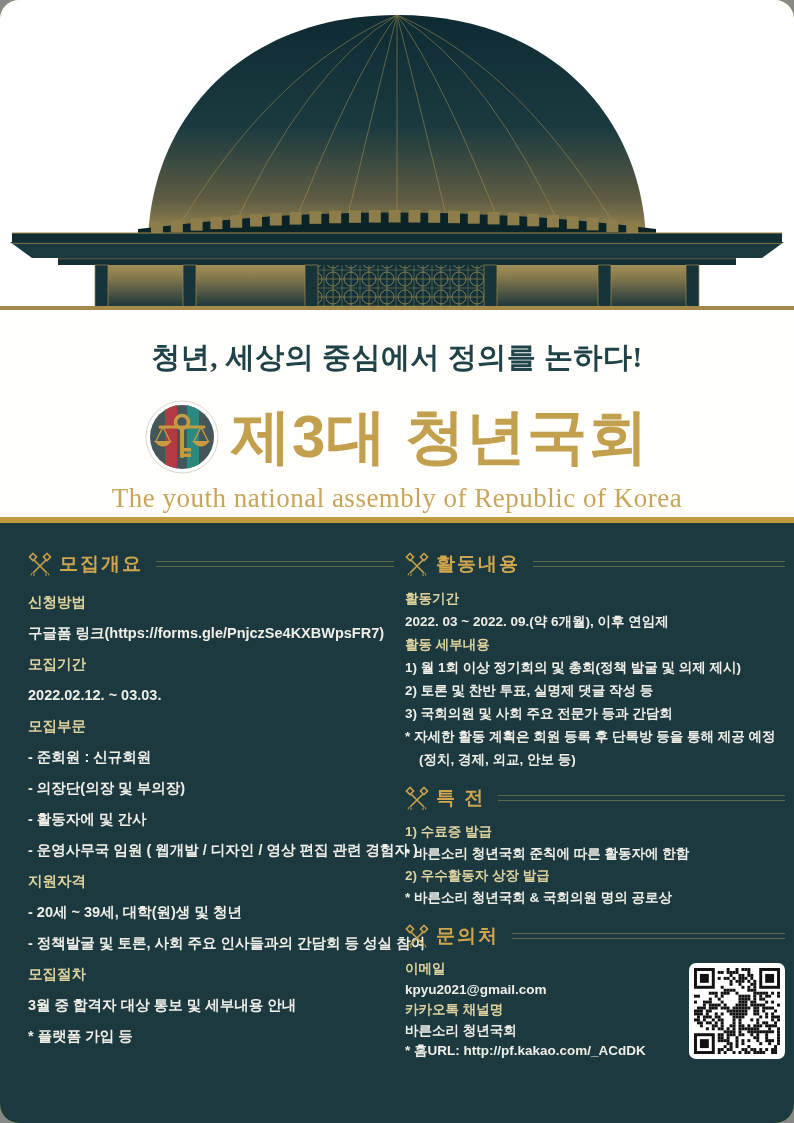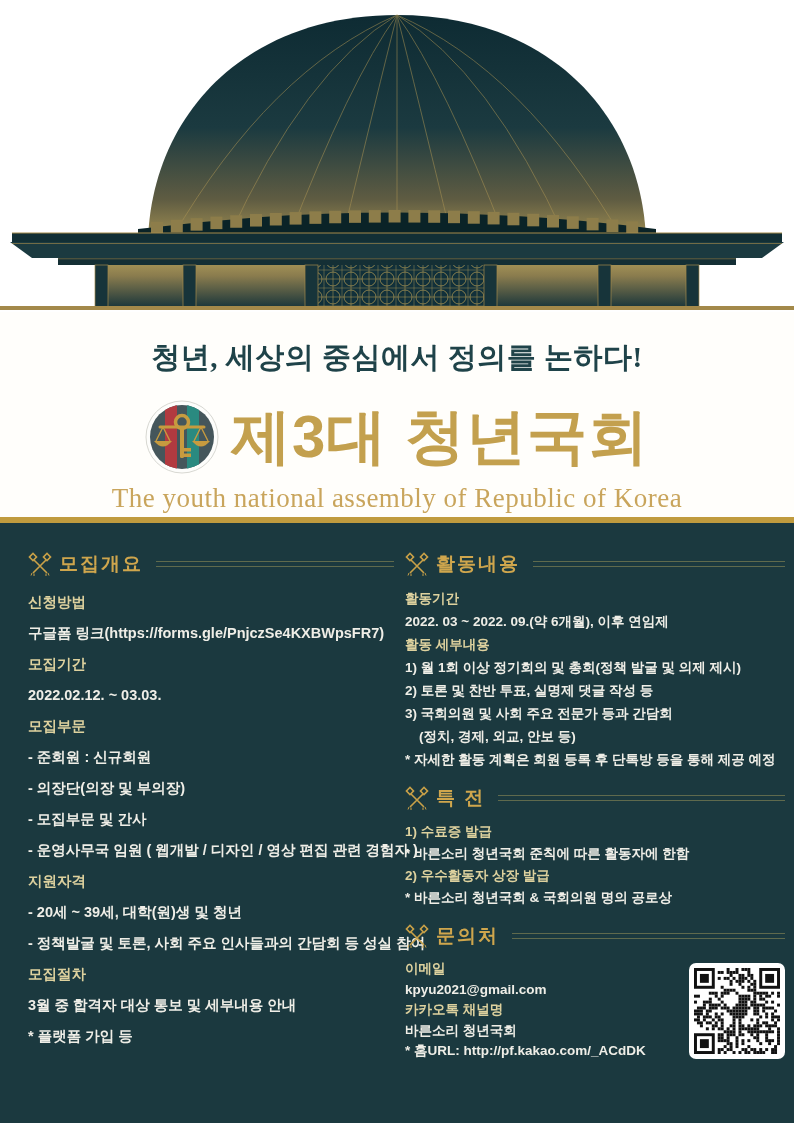--- a/index.html
+++ b/index.html
@@ -1,19 +1,20 @@
 <!DOCTYPE html>
 <html><head>
 <meta charset="utf-8">
 <style>
   html,body{margin:0;padding:0;background:#888;}
   .poster{
     position:relative;width:794px;height:1123px;margin:0 auto;
     background:#84cc16;overflow:hidden;
     font-family:"Liberation Sans","DejaVu Sans",sans-serif;
+    border-radius:19px;
   }
   
   .hero{position:absolute;top:0;left:0;width:794px;height:312px;background:#fff;}
   .hero svg{display:block;}
   
   .title-band{
     position:absolute;top:312px;left:0;width:794px;height:205px;
     background:#fffefb;border-bottom:6px solid #c09b3e;text-align:center;
   }
   .tagline{
@@ -210,21 +211,21 @@
           <span class="sec-rule"></span>
         </div>
         <div class="rows">
             <div class="row sub">신청방법</div>
             <div class="row body">구글폼 링크(https://forms.gle/PnjczSe4KXBWpsFR7)</div>
             <div class="row sub">모집기간</div>
             <div class="row body">2022.02.12. ~ 03.03.</div>
             <div class="row sub">모집부문</div>
             <div class="row body"> - 준회원 : 신규회원</div>
             <div class="row body">- 의장단(의장 및 부의장)</div>
-            <div class="row body"> - 모집부문 및 간사</div>
+            <div class="row body"> - 활동자에 및 간사</div>
             <div class="row body"> - 운영사무국 임원 ( 웹개발 / 디자인 / 영상 편집 관련 경험자 )</div>
             <div class="row sub">지원자격</div>
             <div class="row body"> - 20세 ~ 39세, 대학(원)생 및 청년</div>
             <div class="row body"> - 정책발굴 및 토론, 사회 주요 인사들과의 간담회 등 성실 참여</div>
             <div class="row sub">모집절차</div>
             <div class="row body">3월 중 합격자 대상 통보 및 세부내용 안내</div>
             <div class="row body">* 플랫폼 가입  등</div>
           </div>
       </div>
     </div>
@@ -243,22 +244,22 @@
           <span class="sec-title">활동내용</span>
           <span class="sec-rule"></span>
         </div>
         <div class="rows">
             <div class="row sub">활동기간</div>
             <div class="row body">2022. 03 ~ 2022. 09.(약 6개월), 이후 연임제</div>
             <div class="row sub">활동 세부내용</div>
             <div class="row body">1) 월 1회 이상 정기회의 및 총회(정책 발굴 및 의제 제시)</div>
             <div class="row body">2) 토론 및 찬반 투표, 실명제 댓글 작성 등</div>
             <div class="row body">3) 국회의원 및 사회 주요 전문가 등과 간담회</div>
+            <div class="row body">* 자세한 활동 계획은 회원 등록 후 단톡방 등을 통해 제공 예정</div>
             <div class="row indent">(정치, 경제, 외교, 안보 등)</div>
-            <div class="row body">* 자세한 활동 계획은 회원 등록 후 단톡방 등을 통해 제공 예정</div>
           </div>
       </div>
 
       <div class="sec sec-benefit">
         <div class="sec-header">
           <svg class="keys" width="24" height="24" viewBox="0 0 24 24">
             <g stroke="#c9a148" stroke-width="1.6" fill="none">
               <rect x="2.5" y="2.5" width="5" height="5" transform="rotate(45 5 5)"></rect>
               <rect x="16.5" y="2.5" width="5" height="5" transform="rotate(45 19 5)"></rect>
               <path d="M6,8 L19,21 M18,8 L5,21"></path>

